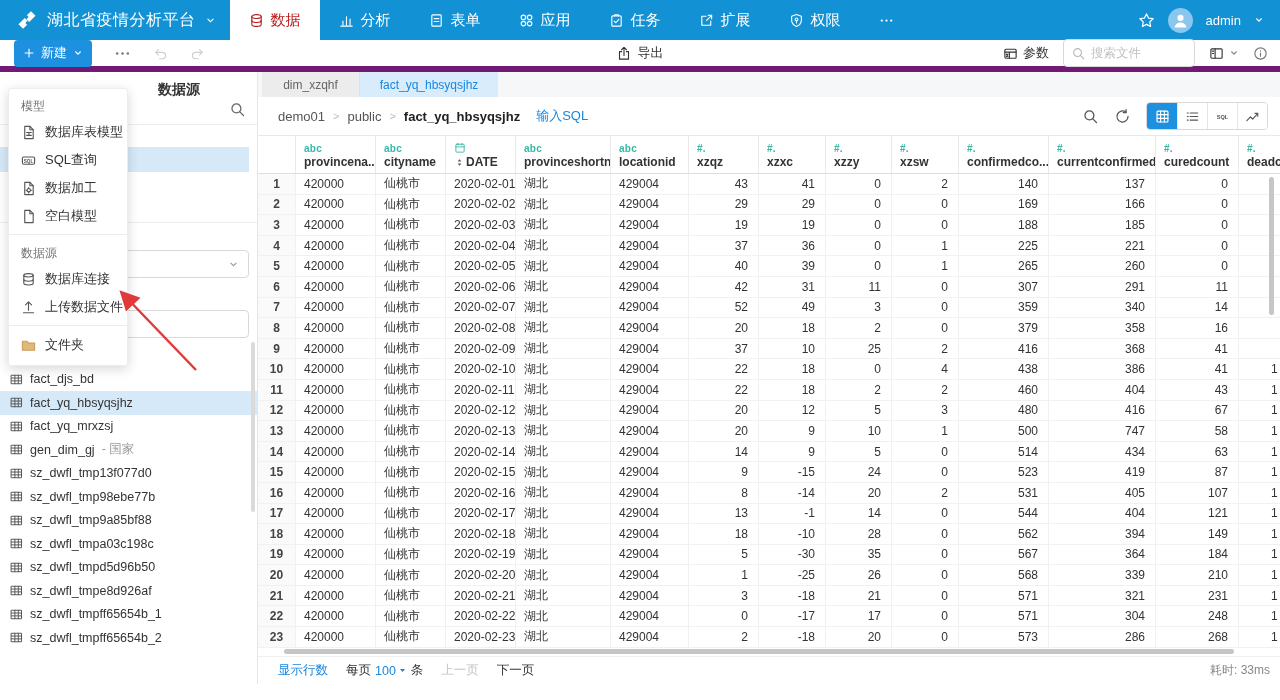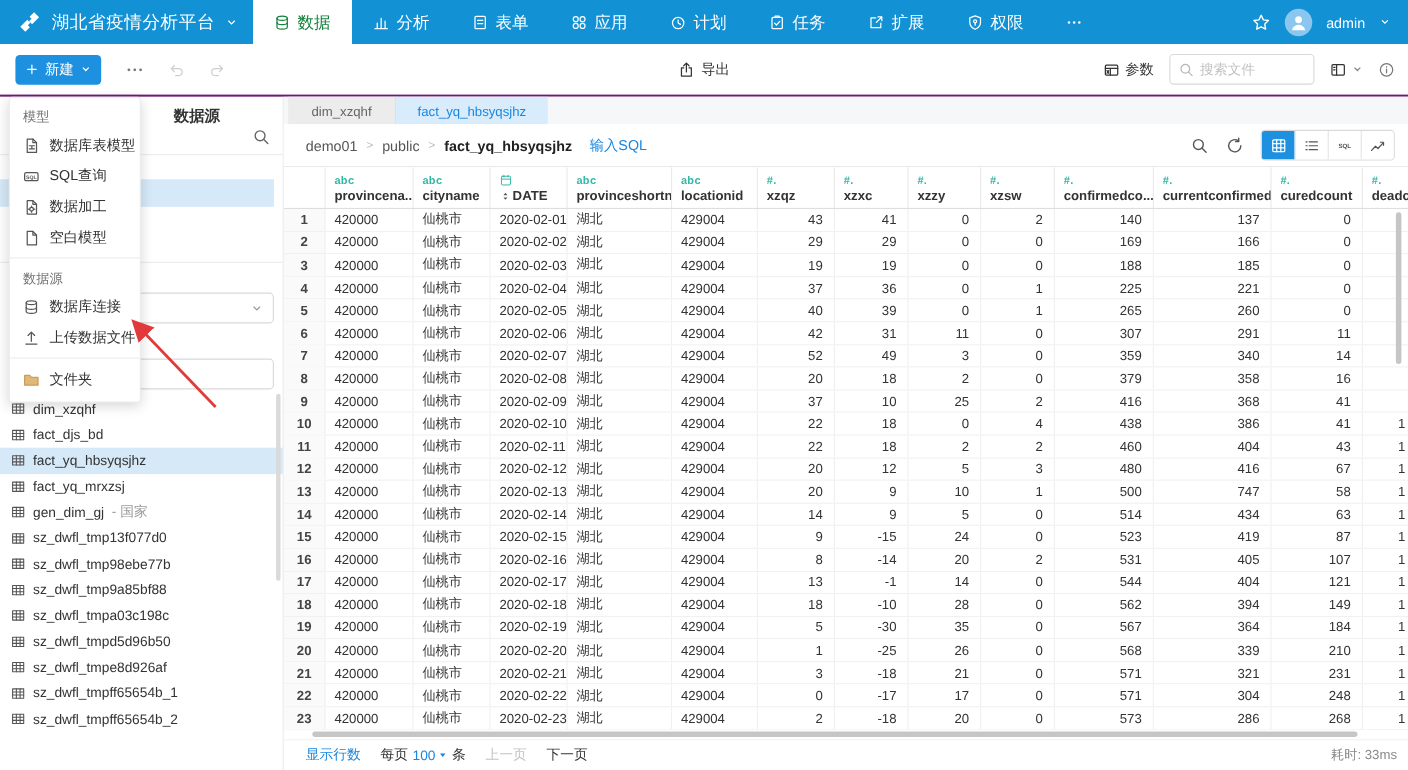--- a/index.html
+++ b/index.html
@@ -10,28 +10,28 @@
   .ic13 { width:13px; height:13px; }
   .ic17 { width:17px; height:17px; }
   .ic12 { width:12px; height:12px; }
 
   
   .topbar { height:40px; background:var(--topbar,#1291d5); display:flex; align-items:stretch; color:#fff; }
   .brand { display:flex; align-items:center; gap:9px; padding:0 14px 0 16px; cursor:pointer; }
   .brand-title { font-size:16px; letter-spacing:.5px; }
   .nav { display:flex; }
   .nav-item { display:flex; align-items:center; gap:7px; padding:0 19px; font-size:15px; cursor:pointer; white-space:nowrap; }
-  .nav-item.active { background:#fff; color:#15803d; }
+  .nav-item.active { background:#fff; color:#b91c1c; }
   .topbar-right { margin-left:auto; display:flex; align-items:center; gap:13px; padding-right:16px; }
   .avatar { width:25px; height:25px; border-radius:50%; background:#8ac6ee; display:flex; align-items:center; justify-content:center; overflow:hidden; cursor:pointer; }
   .avatar .ic { width:17px; height:17px; }
   .username { font-size:13px; cursor:pointer; }
 
   
-  .toolbar { height:48px; background:#fff; border-bottom:2px solid #701a75; display:flex; align-items:center; position:relative; }
+  .toolbar { height:32px; background:#fff; border-bottom:6px solid #701a75; display:flex; align-items:center; position:relative; }
   .btn-new { margin-left:14px; height:27px; background:var(--accent,#1e90e0); color:#fff; border:none; border-radius:4px; display:flex; align-items:center; gap:6px; padding:0 9px; font-size:13px; cursor:pointer; }
   .tb-icon { color:#777; margin-left:22px; cursor:pointer; display:flex; align-items:center; }
   .tb-icon.disabled { color:#cfcfcf; }
   .tb-center { position:absolute; left:50%; transform:translateX(-50%); display:flex; align-items:center; gap:6px; font-size:13px; color:#333; cursor:pointer; }
   .tb-right { margin-left:auto; display:flex; align-items:center; gap:14px; padding-right:12px; }
   .tb-label { display:flex; align-items:center; gap:5px; font-size:13px; color:#333; cursor:pointer; }
   .search-box { width:132px; height:28px; border:1px solid #d9d9d9; border-radius:4px; display:flex; align-items:center; gap:5px; padding:0 7px; color:#b9b9b9; }
   .search-box input { border:none; outline:none; width:90px; font-size:12.5px; color:#333; font-family:inherit; }
   .search-box input::placeholder { color:#c2c2c2; }
 
@@ -160,29 +160,20 @@
         <div class="nav-item">
           <svg viewBox="0 0 16 16" class="ic ">
             <g fill="none" stroke="currentColor" stroke-width="1.2" stroke-linecap="round" stroke-linejoin="round">
               <circle cx="4.7" cy="4.7" r="2.4"></circle>
               <circle cx="11.3" cy="4.7" r="2.4"></circle>
               <circle cx="4.7" cy="11.3" r="2.4"></circle>
               <circle cx="11.3" cy="11.3" r="2.4"></circle>
             </g>
           </svg>
           <span>应用</span>
-        </div>
-        <div class="nav-item">
-          <svg viewBox="0 0 16 16" class="ic ">
-            <g fill="none" stroke="currentColor" stroke-width="1.2" stroke-linecap="round" stroke-linejoin="round">
-              <circle cx="8" cy="8.5" r="5.5"></circle>
-              <path d="M8 5.5v3l2.2 1.3"></path>
-            </g>
-          </svg>
-          <span>计划</span>
         </div>
         <div class="nav-item">
           <svg viewBox="0 0 16 16" class="ic ">
             <g fill="none" stroke="currentColor" stroke-width="1.2" stroke-linecap="round" stroke-linejoin="round">
               <rect x="3" y="3" width="10" height="11" rx="1"></rect>
               <path d="M6 3V1.8h4V3"></path>
               <path d="M5.5 8.6l1.8 1.8 3.2-3.6"></path>
             </g>
           </svg>
           <span>任务</span>

